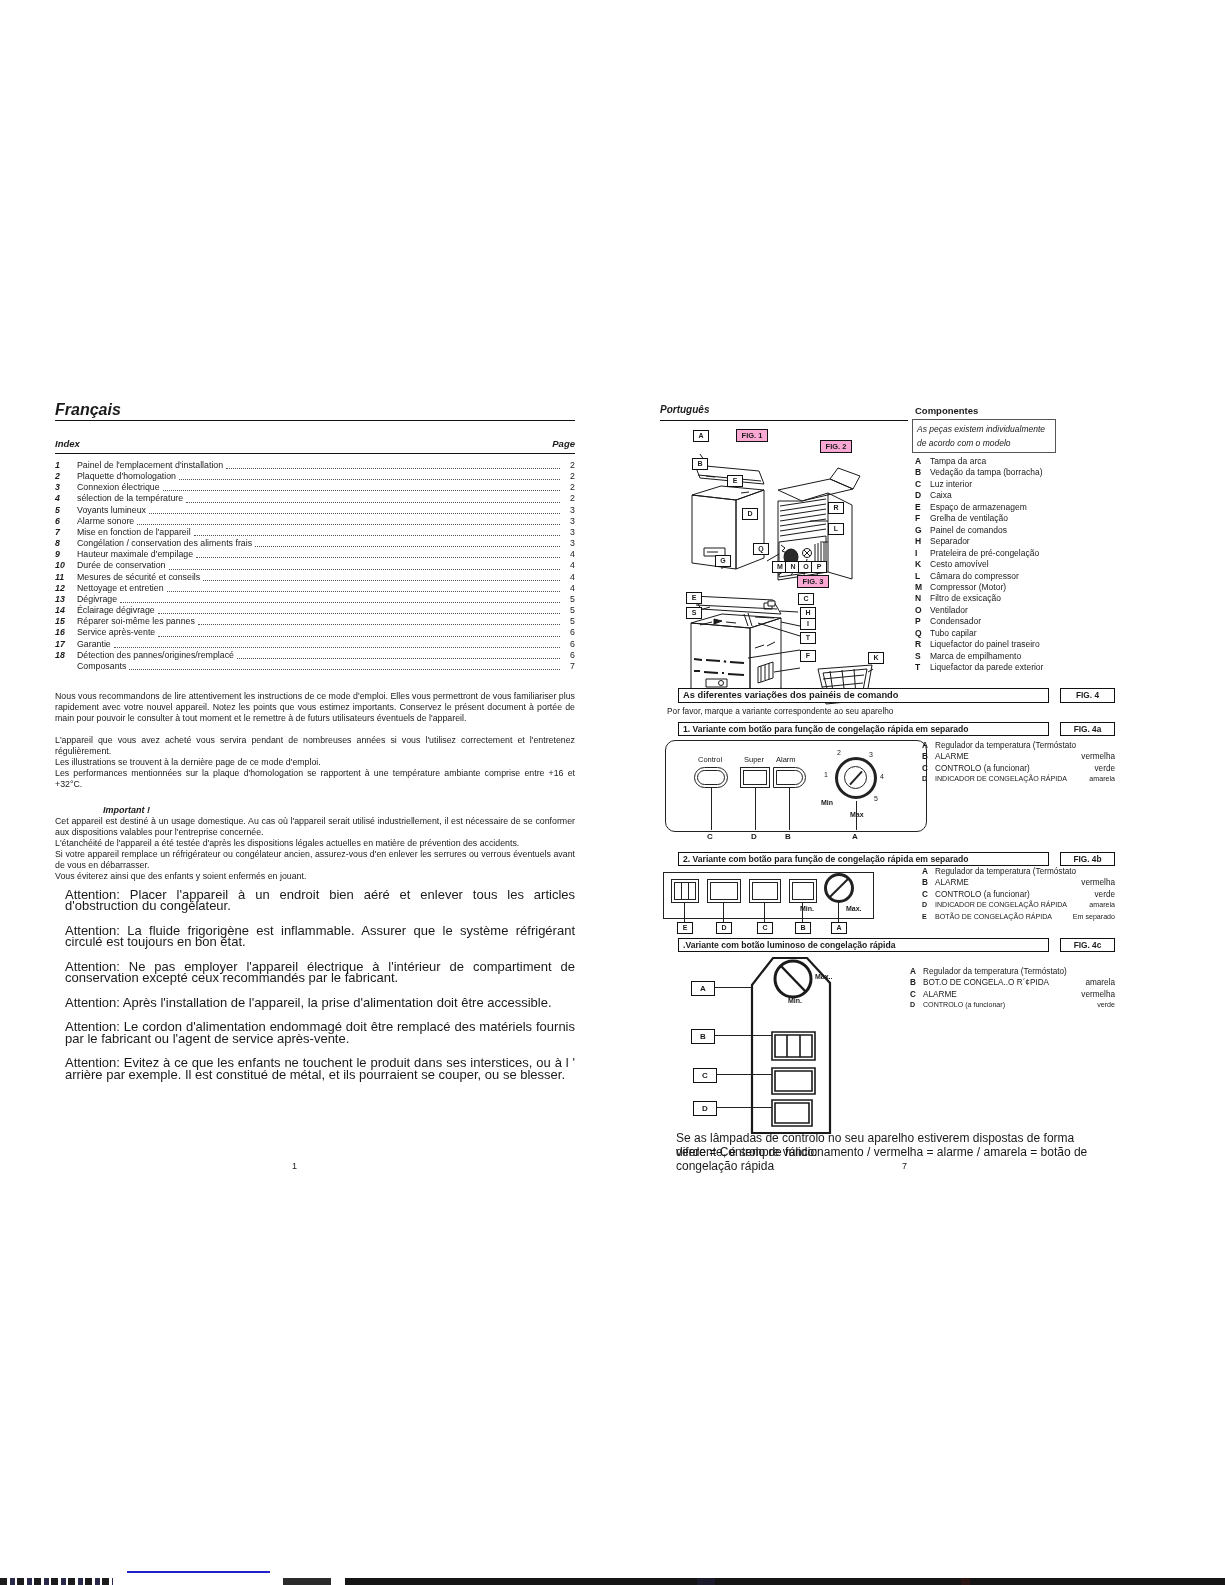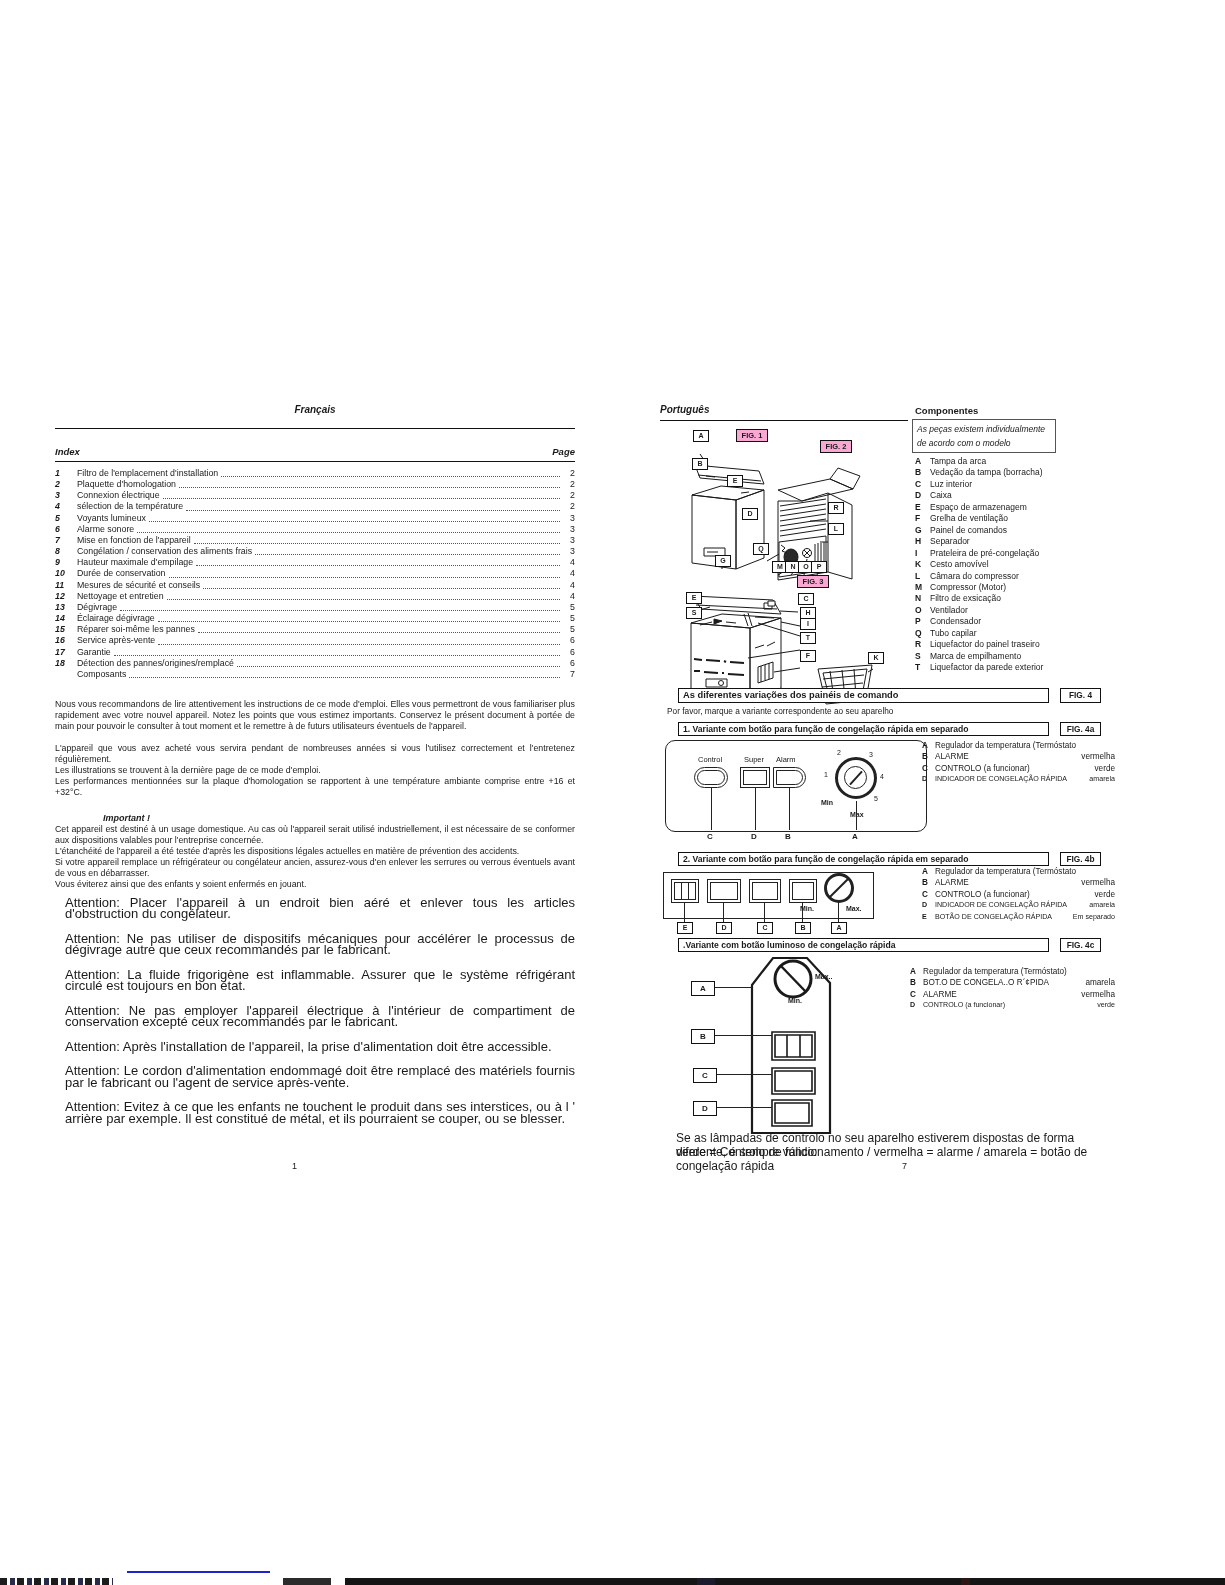--- a/index.html
+++ b/index.html
@@ -1,22 +1,22 @@
 <!DOCTYPE html>
 <html><head>
 <meta charset="utf-8">
 <style>
   html,body{margin:0;padding:0;background:#fff;}
   .canvas{position:relative;width:1225px;height:1585px;background:#fff;
           font-family:"Liberation Sans",sans-serif;color:#1a1a1a;overflow:hidden;}
 
   
   .page-left{position:absolute;left:55px;top:403px;width:520px;}
-  .lang-header{font-style:italic;font-weight:bold;font-size:10px;line-height:13px;
-               padding-bottom:12px;border-bottom:1.8px solid #111;text-align:center;}
+  .lang-header{font-style:italic;font-weight:bold;font-size:16px;line-height:13px;
+               padding-bottom:4px;border-bottom:1.8px solid #111;}
   .index-head{display:flex;justify-content:space-between;font-style:italic;font-weight:bold;
               font-size:9.5px;line-height:12px;margin-top:17px;padding-bottom:3px;
               border-bottom:1.6px solid #111;}
   .idx-rows{margin-top:6px;}
   .idx-row{display:flex;align-items:flex-end;font-size:8.8px;line-height:11.15px;}
   .idx-num{width:22px;flex:none;font-style:italic;font-weight:bold;}
   .idx-title{white-space:nowrap;}
   .dots{flex:1;min-width:8px;border-bottom:1.3px dotted #555;margin:0 3px 2px 3px;}
   .idx-pg{width:12px;flex:none;text-align:right;}
   .para{font-size:8.8px;line-height:11px;text-align:justify;margin:0;}
@@ -39,21 +39,21 @@
   .figsvg{position:absolute;left:0;top:14px;}
   .callout{position:absolute;width:14px;height:10px;border:1.2px solid #111;background:#fff;
            font-weight:bold;font-size:7px;line-height:10px;text-align:center;z-index:3;}
   .figlabel{position:absolute;width:30px;height:11px;border:1.4px solid #111;background:#f9a8d4;
             font-weight:bold;font-size:7.5px;line-height:11px;text-align:center;z-index:3;}
 
   .hbar{position:absolute;left:18px;width:371px;border:1.2px solid #111;background:#fff;
         font-weight:bold;box-sizing:border-box;padding-left:4px;z-index:4;}
   .hbar.main{height:15px;font-size:9.3px;line-height:13px;}
   .hbar.sub{height:14px;font-size:8.6px;line-height:12px;}
-  .barfig{position:absolute;left:400px;width:41px;border:1.2px solid #111;background:#fff;
+  .barfig{position:absolute;left:400px;width:55px;border:1.2px solid #111;background:#fff;
           font-weight:bold;font-size:8.3px;text-align:center;box-sizing:border-box;z-index:4;}
   .barfig.main{height:15px;line-height:13px;}
   .barfig.sub{height:14px;line-height:12px;}
   .subnote{position:absolute;left:7px;top:303px;font-size:8.3px;}
 
   
   .panel4a{position:absolute;left:5px;top:337px;width:260px;height:90px;
            border:1.6px solid #222;border-radius:10px;}
   .btnlabel{position:absolute;font-size:7.5px;top:14px;}
   .btn{position:absolute;top:26px;height:21px;border:1.2px solid #222;padding:2px;box-sizing:border-box;}
@@ -115,21 +115,21 @@
     <div class="lang-header">Français</div>
 
     <div class="index-head">
       <span>Index</span>
       <span>Page</span>
     </div>
 
     <div class="idx-rows">
       <div class="idx-row">
           <span class="idx-num">1</span>
-          <span class="idx-title">Filtro de l'emplacement d'installation</span>
+          <span class="idx-title">Painel de l'emplacement d'installation</span>
           <span class="dots"></span>
           <span class="idx-pg">2</span>
         </div>
       <div class="idx-row">
           <span class="idx-num">2</span>
           <span class="idx-title">Plaquette d'homologation</span>
           <span class="dots"></span>
           <span class="idx-pg">2</span>
         </div>
       <div class="idx-row">
@@ -243,21 +243,20 @@
 
     <div class="imp-title">Important !</div>
     <p class="para">Cet appareil est destiné à un usage domestique. Au cas où l'appareil serait utilisé industriellement, il est nécessaire de se conformer aux dispositions valables pour l'entreprise concernée.</p>
     <p class="para">L'étanchéité de l'appareil a été testée d'après les dispositions légales actuelles en matière de prévention des accidents.</p>
     <p class="para">Si votre appareil remplace un réfrigérateur ou congélateur ancien, assurez-vous d'en enlever les serrures ou verrous éventuels avant de vous en débarrasser.</p>
     <p class="para">Vous éviterez ainsi que des enfants y soient enfermés en jouant.</p>
 
 
     <div class="att-list">
       <p class="att">Attention: Placer l'appareil à un endroit bien aéré et enlever tous les articles d'obstruction du congélateur.</p>
-      <p class="att">Attention: Ne pas utiliser de dispositifs mécaniques pour accélérer le processus de dégivrage autre que ceux recommandés par le fabricant.</p>
       <p class="att">Attention: La fluide frigorigène est inflammable. Assurer que le système réfrigérant circulé est toujours en bon état.</p>
       <p class="att">Attention: Ne pas employer l'appareil électrique à l'intérieur de compartiment de conservation excepté ceux recommandés par le fabricant.</p>
       <p class="att gap">Attention: Après l'installation de l'appareil, la prise d'alimentation doit être accessible.</p>
       <p class="att gap">Attention: Le cordon d'alimentation endommagé doit être remplacé des matériels fournis par le fabricant ou l'agent de service après-vente.</p>
       <p class="att gap">Attention: Evitez à ce que les enfants ne touchent le produit dans ses interstices, ou à l '  arrière par exemple. Il est constitué de métal, et ils pourraient se couper, ou se blesser.</p>
     </div>
   </div>
 
   <div class="page-right">
     <div class="pt-header">Português</div>

